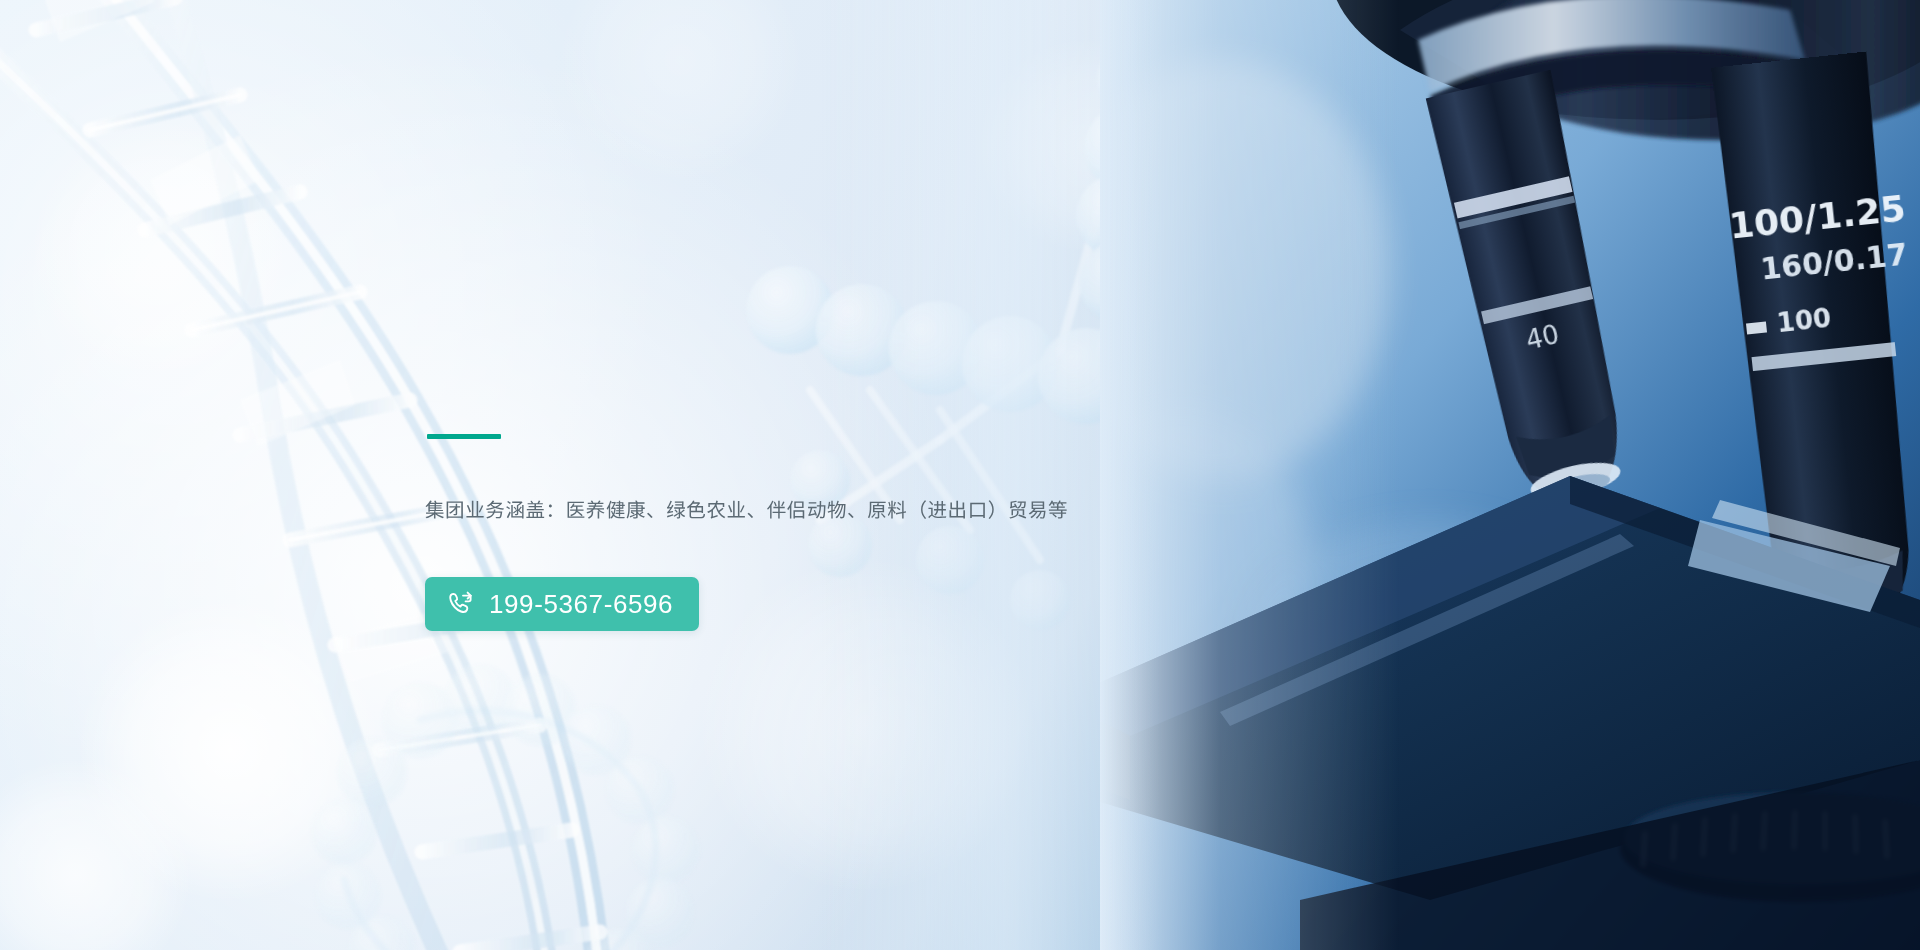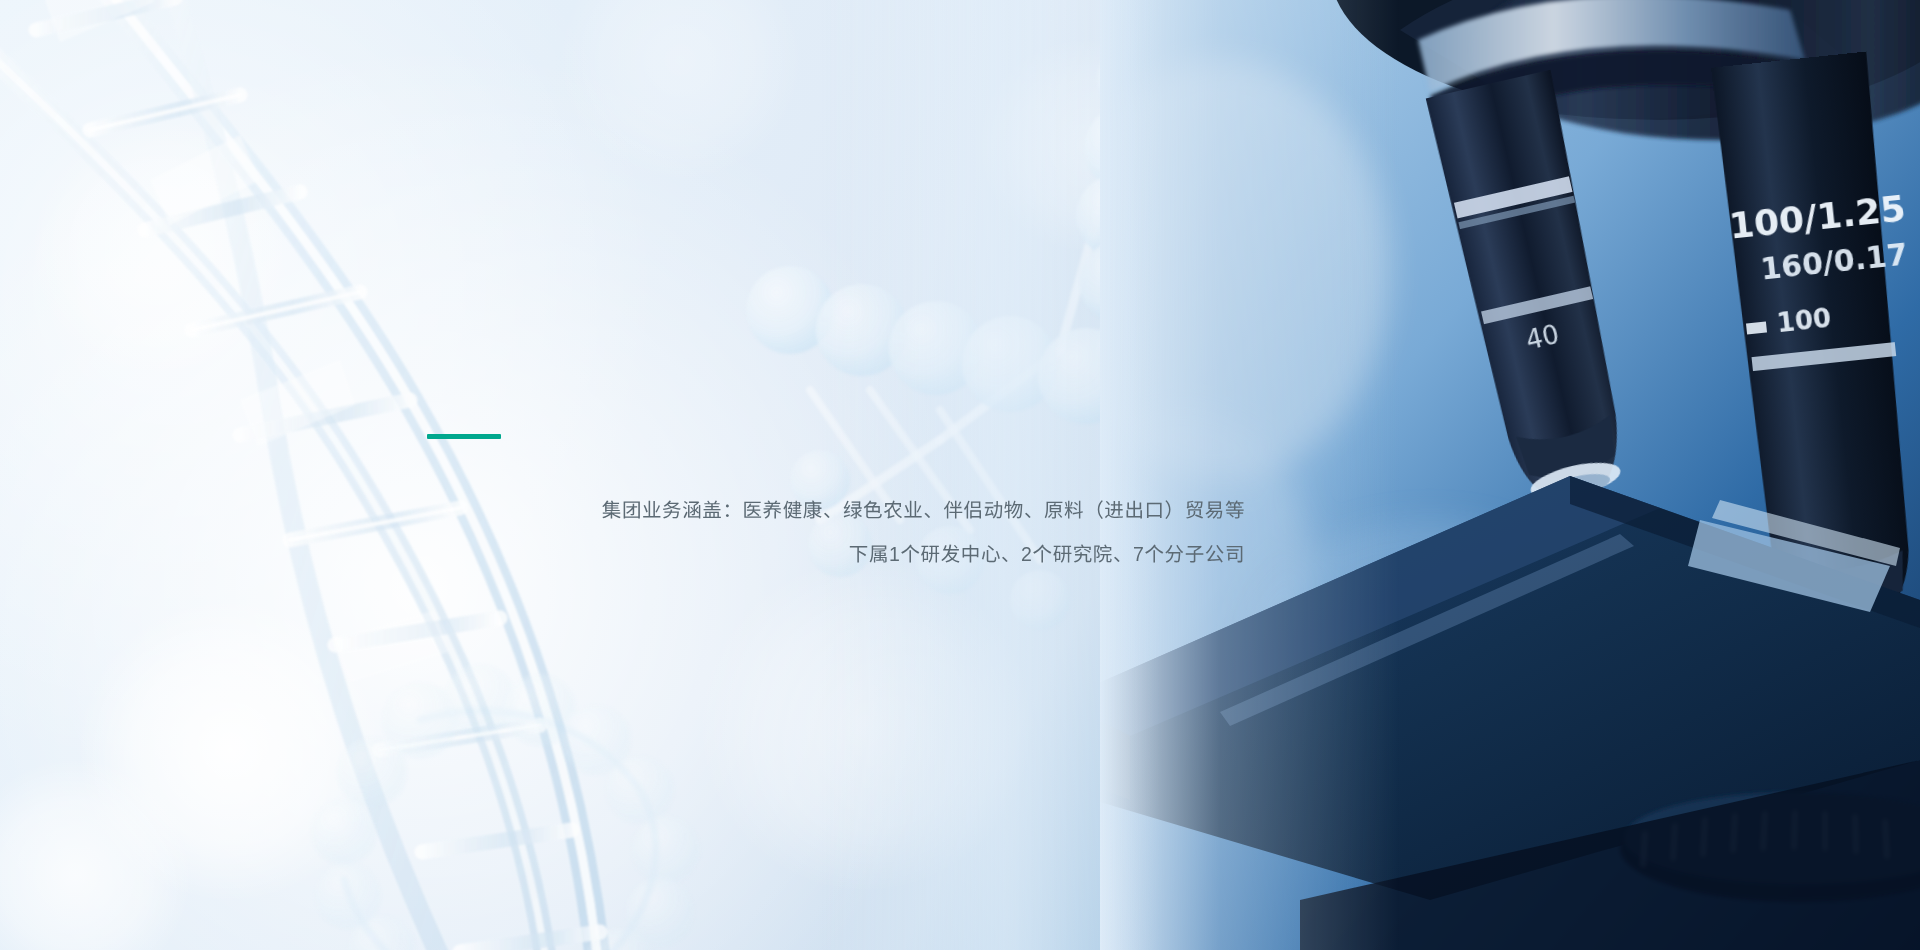--- a/index.html
+++ b/index.html
@@ -54,21 +54,21 @@
   
   .content{ position:absolute; left:425px; top:396px; width:820px; z-index:20; }
 
   .headline{
     font-size:47px; font-weight:700; letter-spacing:3px; line-height:1.18;
     color:#10576a; white-space:nowrap;
   }
   .rule{ width:74px; height:5px; background:#00a88e; margin:38px 0 0 2px; border-radius:1px; }
 
   .desc{ margin-top:49px; color:#5c6a74; font-size:19.5px; line-height:44px; letter-spacing:.6px; }
-  .desc-line{ white-space:nowrap;text-align:right; }
+  .desc-line{ white-space:nowrap; }
 
   .phone-btn{
     display:inline-flex; align-items:center; gap:14px;
     margin-top:45px; padding:13px 26px 13px 22px;
     background:#3fc0ac; border-radius:7px; border:none; cursor:pointer;
     box-shadow:0 2px 8px rgba(30,90,110,.12);
   }
   .phone-btn .ico{ width:28px; height:28px; display:block; flex:none; }
   .phone-btn .num{ color:#ffffff; font-size:26px; font-weight:400; letter-spacing:.6px; line-height:1; }
 </style>
@@ -364,18 +364,35 @@
   </div>
   <div class="scope-fade"></div>
 
   <div class="content">
 
 
     <div class="rule"></div>
 
     <div class="desc">
       <div class="desc-line">集团业务涵盖：医养健康、绿色农业、伴侣动物、原料（进出口）贸易等</div>
-      <div class="desc-line">下属1个研发中心、2个研究院、7个分子公司</div>
     </div>
 
+    <button class="phone-btn">
+      <span class="ico">
+        <svg viewBox="0 0 28 28" xmlns="http://www.w3.org/2000/svg" fill="none" stroke="#ffffff" stroke-width="1.9" stroke-linecap="round" stroke-linejoin="round">
+          <path d="M5.2,4.2 C7.4,3.4 8.6,4.4 9.2,6.0 L10.0,8.0
+                   C10.4,9.0 10.1,9.7 9.3,10.3 L8.3,11.0
+                   C9.1,13.2 11.0,15.4 13.4,16.6 L14.1,15.6
+                   C14.7,14.8 15.4,14.6 16.4,15.0 L18.4,15.9
+                   C20.0,16.6 20.9,17.9 19.9,20.0
+                   C19.0,21.9 16.6,22.4 14.0,21.5
+                   C9.6,20.0 5.3,15.3 3.8,10.6
+                   C2.9,7.8 3.4,5.0 5.2,4.2 Z"></path>
+          <path d="M16.0,5.6 L23.6,5.6"></path>
+          <path d="M20.6,2.6 L23.6,5.6 L20.6,8.6"></path>
+          <path d="M23.6,5.6 L23.6,9.6 Q23.6,11.4 21.8,11.4 L18.6,11.4"></path>
+        </svg>
+      </span>
+      <span class="num">199-5367-6596</span>
+    </button>
 
   </div>
 </div>
 
 </body></html>

